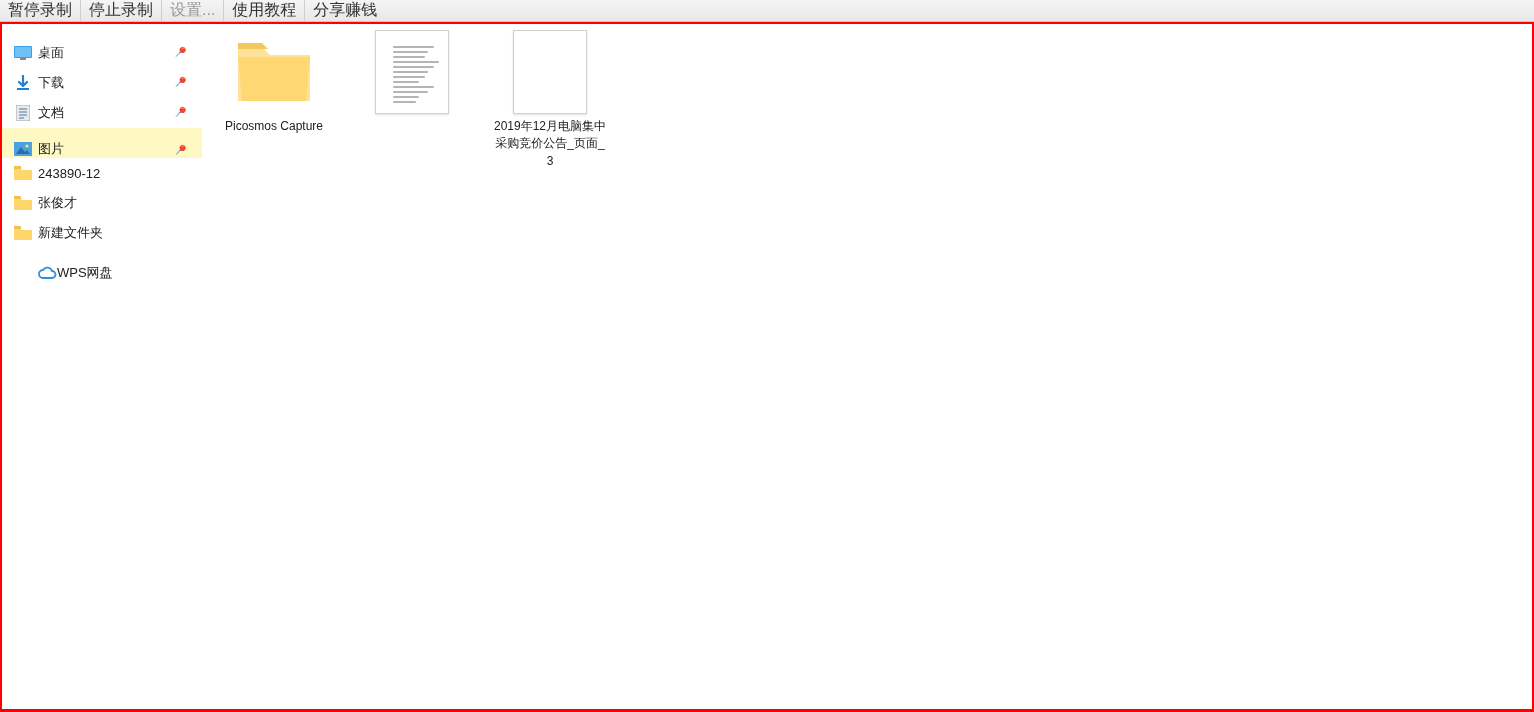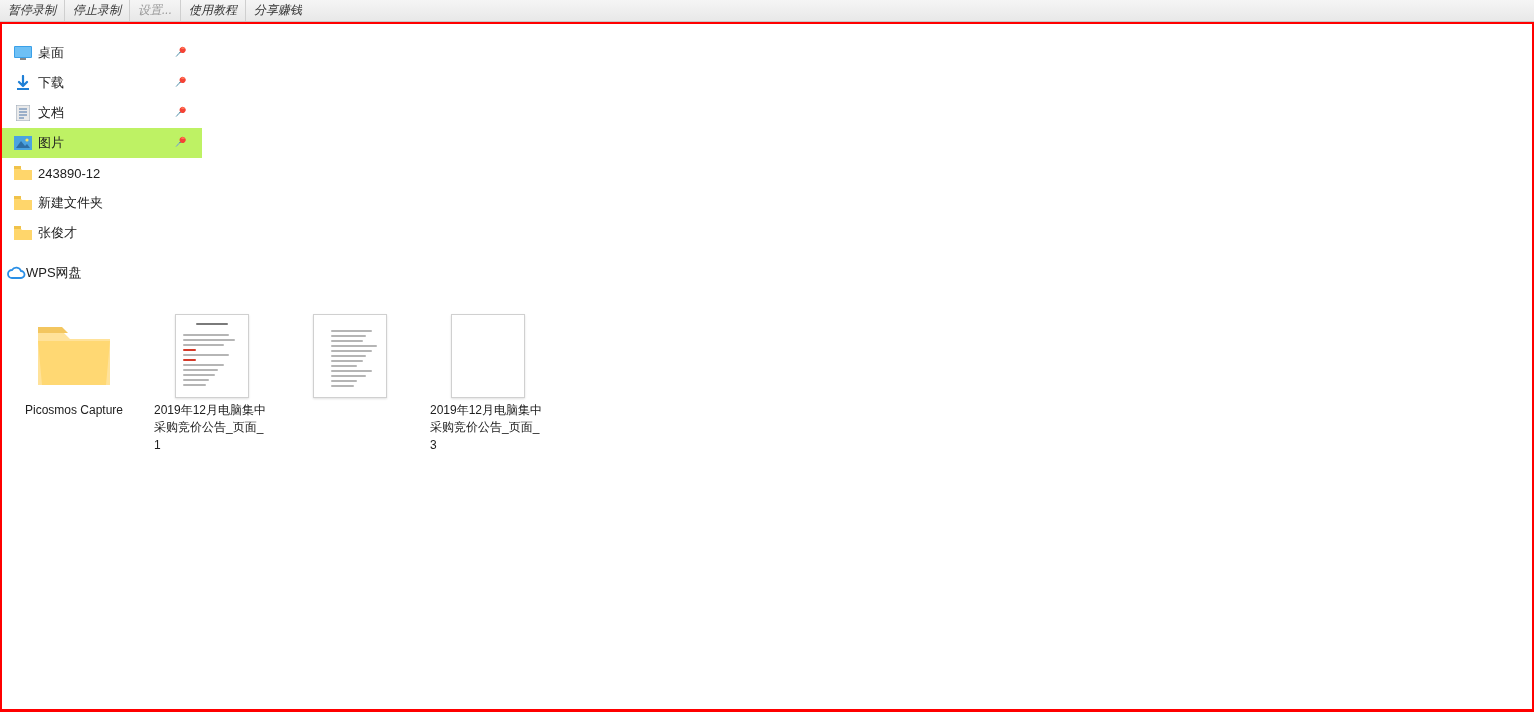--- a/index.html
+++ b/index.html
@@ -5,24 +5,23 @@
   * { box-sizing: border-box; margin: 0; padding: 0; font-family: "Microsoft YaHei", "Segoe UI", Tahoma, sans-serif; }
   html, body { width: 1534px; height: 712px; background: #ffffff; }
 
   
   .toolbar {
     height: 22px;
     background: linear-gradient(#f5f5f5, #e8e8e8);
     border-bottom: 1px solid #c8c8c8;
     display: flex;
     align-items: center;
-    font-size: 12px;
+    font-size: 16px;
     color: #333;
     user-select: none;
-    font-style: italic;
   }
   .toolbar .btn {
     padding: 2px 8px 2px 8px;
     border-right: 1px solid #cfcfcf;
     height: 100%;
     display: flex;
     align-items: center;
   }
   .toolbar .btn.disabled { color: #9a9a9a; }
   .toolbar .last { border-right: none; }
@@ -34,59 +33,59 @@
     border: 2px solid #ff0000;
     border-bottom: 3px solid #ff0000;
     background: #ffffff;
     overflow: hidden;
   }
 
   
   .main {
     display: flex;
     height: 100%;
-    flex-direction: column;
   }
 
   .sidebar {
     width: 200px;
     flex: 0 0 200px;
     background: #ffffff;
     font-size: 13px;
     color: #202020;
     padding-top: 14px;
   }
   .sidebar .item {
     height: 30px;
     display: flex;
     align-items: center;
     padding-left: 36px;
     position: relative;
   }
   .sidebar .item.selected {
-    background: #bef264;
+    background: #fef9c3;
+    align-items: flex-end;
   }
   .sidebar .item .pin {
     position: absolute;
     right: 14px;
     color: #808080;
     font-size: 12px;
     transform: rotate(45deg);
   }
   .sidebar .item .ic {
     position: absolute;
     left: 12px;
     width: 18px;
     height: 18px;
     display: flex;
     align-items: center;
     justify-content: center;
   }
   .sidebar .section-gap { height: 10px; }
-  .sidebar .root-item { padding-left: 24px; height: 30px; display:flex; align-items:center; position:relative;}
+  .sidebar .root-item { padding-left: 24px; height: 30px; display:flex; align-items:center; position:relative;margin-left:31px;}
   .sidebar .root-item .ic { position:absolute; left:4px; width:20px; height:20px; display:flex; align-items:center; justify-content:center;}
 
   
   .content {
     flex: 1;
     background: #ffffff;
     padding: 6px 12px;
     overflow: auto;
   }
   .items-grid {
@@ -104,21 +103,21 @@
   }
   .file-item .thumb {
     width: 84px;
     height: 84px;
     display: flex;
     align-items: center;
     justify-content: center;
   }
   .file-item .label {
     margin-top: 4px;
-    text-align: left;
+    text-align: center;
     line-height: 1.45;
     word-break: break-all;
     max-width: 116px;
   }
 
   
   .folder-svg { width: 80px; height: 74px; }
 
   
   .page-thumb {
@@ -220,31 +219,31 @@
       </div>
 
 
       <div class="item">
         <span class="ic">
           <svg width="18" height="14" viewBox="0 0 18 14">
               <path d="M0 2 L6 2 L8 4 L18 4 L18 14 L0 14 Z" fill="#ffd66b"></path>
               <rect x="0" y="0" width="7" height="3" fill="#f0c24a"></rect>
             </svg>
         </span>
-        <span>新建文件夹</span>
+        <span>张俊才</span>
       </div>
 
       <div class="item">
         <span class="ic">
           <svg width="18" height="14" viewBox="0 0 18 14">
               <path d="M0 2 L6 2 L8 4 L18 4 L18 14 L0 14 Z" fill="#ffd66b"></path>
               <rect x="0" y="0" width="7" height="3" fill="#f0c24a"></rect>
             </svg>
         </span>
-        <span>张俊才</span>
+        <span>新建文件夹</span>
       </div>
 
       <div class="section-gap"></div>
 
       <div class="root-item">
         <span class="ic">
           <svg width="20" height="14" viewBox="0 0 20 14">
               <path d="M6 12 A4 4 0 0 1 6 4 A5 5 0 0 1 15 5 A3.5 3.5 0 0 1 15 12 Z" fill="none" stroke="#2a8fe6" stroke-width="1.8"></path>
             </svg>
         </span>
@@ -266,40 +265,20 @@
           <div class="thumb">
             <svg class="folder-svg" viewBox="0 0 80 74">
               <path d="M4 14 L30 14 L36 20 L76 20 L76 66 L4 66 Z" fill="#ffe29a"></path>
               <path d="M4 8 L28 8 L34 14 L4 14 Z" fill="#f3c65f"></path>
               <path d="M4 22 L76 22 L72 66 L8 66 Z" fill="#ffd873"></path>
             </svg>
           </div>
           <div class="label">Picosmos Capture</div>
         </div>
 
-        <div class="file-item">
-          <div class="thumb">
-            <div class="page-thumb">
-              <div class="ln title"></div>
-              <div style="height:3px"></div>
-              <div class="ln w80"></div>
-              <div class="ln w90"></div>
-              <div class="ln w70"></div>
-              <div class="ln red"></div>
-              <div class="ln w80"></div>
-              <div class="ln red"></div>
-              <div class="ln w70"></div>
-              <div class="ln w60"></div>
-              <div class="ln w55"></div>
-              <div class="ln w45"></div>
-              <div class="ln w40"></div>
-            </div>
-          </div>
-          <div class="label">2019年12月电脑集中采购竞价公告_页面_1</div>
-        </div>
 
         <div class="file-item">
           <div class="thumb">
             <div class="page-thumb">
               <div style="height:4px"></div>
               <div class="ln w70" style="margin-left:10px"></div>
               <div class="ln w60" style="margin-left:10px"></div>
               <div class="ln w55" style="margin-left:10px"></div>
               <div class="ln w80" style="margin-left:10px"></div>
               <div class="ln w70" style="margin-left:10px"></div>

